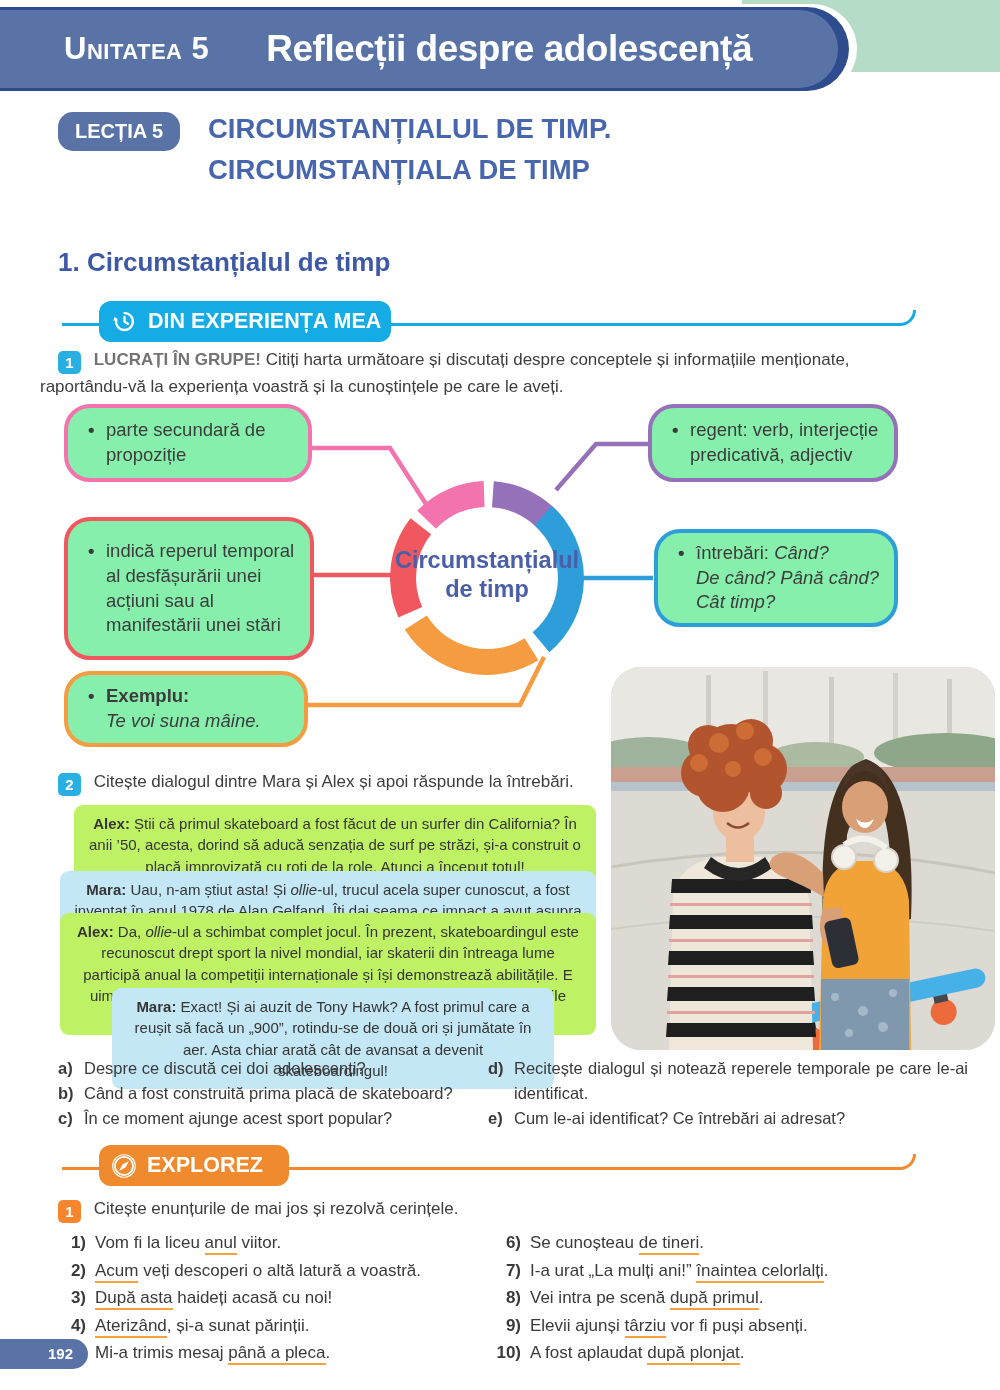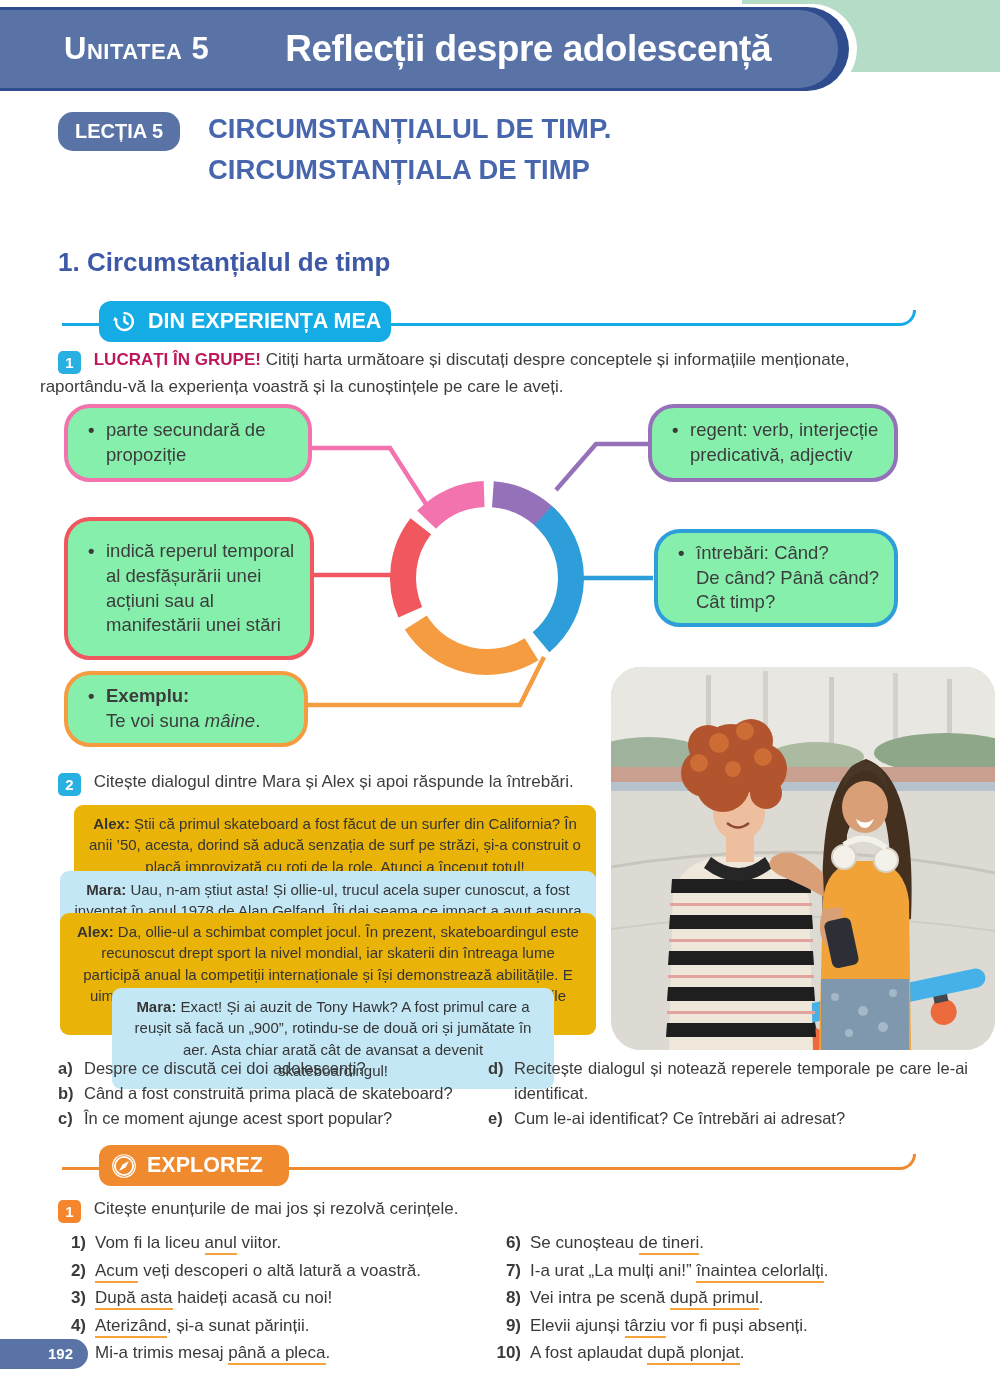--- a/index.html
+++ b/index.html
@@ -9,21 +9,21 @@
   
   .green-block{position:absolute;left:742px;top:0;width:258px;height:72px;background:#b5dcc6;
                border-radius:0 0 0 38px;}
   .banner-rim{position:absolute;left:0;top:4px;width:857px;height:90px;background:#ffffff;
               border-radius:0 45px 45px 0;}
   .banner-navy{position:absolute;left:0;top:7px;width:849px;height:84px;background:#2f4d8e;
                border-radius:0 42px 42px 0;}
   .unit-banner{position:absolute;left:0;top:10px;width:838px;height:78px;background:#5a73a7;
                border-radius:0 39px 39px 0;display:flex;align-items:center;color:#fff;}
   .unit-label{margin-left:64px;font-weight:bold;font-size:31px;font-variant:small-caps;letter-spacing:.5px;}
-  .unit-title{margin-left:76px;font-weight:bold;font-size:37px;letter-spacing:-.5px;}
+  .unit-title{margin-left:57px;font-weight:bold;font-size:37px;letter-spacing:-.5px;}
 
   
   .lesson-badge{position:absolute;left:58px;top:112px;background:#5a73a7;color:#fff;font-weight:bold;
                 font-size:20px;padding:8px 17px;border-radius:15px;}
   .lesson-title{position:absolute;left:208px;top:108px;width:672px;color:#4766ad;font-weight:bold;
                 font-size:27.5px;line-height:1.5;}
   .section-heading{position:absolute;left:58px;top:247px;color:#3d58a6;font-weight:bold;font-size:26px;}
 
   
   .rule{position:absolute;height:16px;box-sizing:border-box;}
@@ -35,21 +35,21 @@
               gap:10px;padding-left:12px;box-sizing:border-box;color:#fff;font-weight:bold;font-size:21.5px;margin-left:41px;}
   .sec-banner.cyan{left:58px;top:301px;width:292px;background:#15ace5;}
   .sec-banner.orange{left:58px;top:1145px;width:190px;background:#ef8a2e;}
 
   
   .para{position:absolute;font-size:17px;line-height:1.5;color:#3d3d3d;}
   .numbadge{display:inline-block;width:23px;height:23px;border-radius:5px;color:#fff;font-weight:bold;
             font-size:15px;text-align:center;line-height:23px;vertical-align:-3px;margin-right:8px;}
   .numbadge.cyan{background:#29b0e3;}
   .numbadge.orangebg{background:#f5862d;}
-  .lead-cyan{color:#be185d;font-weight:bold;}
+  .lead-cyan{color:#737373;font-weight:bold;}
   .ex1{left:40px;top:347px;width:888px;}
   .ex1 .numbadge{margin-left:18px;}
   .ex2{left:58px;top:769px;width:600px;}
   .ex3{left:58px;top:1196px;width:700px;}
 
   
   .diagram{position:absolute;left:0;top:398px;width:1000px;height:362px;}
   .diagram svg.wires{position:absolute;left:0;top:0;}
   .dbox{position:absolute;border:4px solid #737373;border-radius:26px;background:#86efac;display:flex;
         align-items:center;padding:8px 10px 8px 18px;box-sizing:border-box;}
@@ -59,21 +59,21 @@
   .dbox.b-reper{left:64px;top:119px;width:250px;min-height:143px;}
   .dbox.b-exemplu{left:64px;top:273px;width:244px;min-height:76px;}
   .dbox.b-regent{left:648px;top:6px;width:250px;min-height:78px;}
   .dbox.b-intrebari{left:654px;top:131px;width:244px;min-height:97px;}
   .ring-label{position:absolute;left:352px;top:148px;width:270px;text-align:center;color:#4a5fa8;
               font-weight:bold;font-size:23.5px;line-height:1.25;}
 
   
   .bubble{position:absolute;font-size:15px;line-height:1.42;text-align:center;color:#353535;
           padding:8px 14px;border-radius:9px;box-sizing:border-box;}
-  .bubble.peach{background:#eab308;}
+  .bubble.peach{background:#bef264;}
   .bubble.blue{background:#c4e7f5;}
   .bub-1{left:74px;top:805px;width:522px;}
   .bub-2{left:60px;top:871px;width:536px;}
   .bub-3{left:60px;top:913px;width:536px;}
   .bub-4{left:112px;top:988px;width:442px;}
 
   
   .photo{position:absolute;left:611px;top:667px;width:384px;height:383px;border-radius:30px;
          overflow:hidden;background:#dcdad3;}
 
@@ -87,21 +87,21 @@
 
   
   .s-col{position:absolute;}
   .s-left{left:58px;top:1229px;width:432px;}
   .s-right{left:487px;top:1229px;width:495px;}
   .s-row{display:flex;font-size:17px;line-height:27.5px;color:#3a3a3a;}
   .s-num{font-weight:bold;width:28px;text-align:right;margin-right:9px;flex:none;}
   .s-right .s-num{width:34px;}
 
   
-  .sg-n{} .sg-b{font-weight:bold;} .sg-i{}
+  .sg-n{} .sg-b{font-weight:bold;} .sg-i{font-style:italic;}
   .sg-bi{font-weight:normal;font-style:italic;}
   .sg-u{border-bottom:2.5px solid #f5a23c;padding-bottom:1px;}
 
   
   .page-badge{position:absolute;left:0;top:1339px;width:88px;height:30px;background:#5a73a7;color:#fff;
               font-weight:bold;font-size:15px;border-radius:0 15px 15px 0;line-height:30px;
               text-align:right;padding-right:15px;box-sizing:border-box;}
 </style>
 </head>
 <body>
@@ -162,20 +162,24 @@
     <div class="dbox b-exemplu" style="border-color: rgb(245, 155, 64); align-items: center;">
       <div class="dbox-content"><span class="sg-b">Exemplu:</span><br><span class="sg-i">Te voi suna </span><span class="sg-bi">mâine</span><span class="sg-i">.</span></div>
     </div>
     <div class="dbox b-regent" style="border-color: rgb(148, 113, 185);">
       <div class="dbox-content"><span class="sg-n">regent: verb, interjecție predicativă, adjectiv</span></div>
     </div>
     <div class="dbox b-intrebari" style="border-color: rgb(45, 158, 217);">
       <div class="dbox-content"><span class="sg-n">întrebări: </span><span class="sg-i">Când?</span><br><span class="sg-i">De când? Până când?</span><br><span class="sg-i">Cât timp?</span></div>
     </div>
 
+    <div class="ring-label">
+      <div>Circumstanțialul</div>
+      <div>de timp</div>
+    </div>
   </div>
 
   <div class="para ex2">
     <span class="numbadge cyan">2</span>
     <span>Citește dialogul dintre Mara și Alex și apoi răspunde la întrebări.</span>
   </div>
 
   <div class="bubble peach bub-1"><span class="sg-b">Alex:</span><span class="sg-n"> Știi că primul skateboard a fost făcut de un surfer din California? În anii ’50, acesta, dorind să aducă senzația de surf pe străzi, și-a construit o placă improvizată cu roți de la role. Atunci a început totul!</span></div>
   <div class="bubble blue bub-2"><span class="sg-b">Mara:</span><span class="sg-n"> Uau, n-am știut asta! Și </span><span class="sg-i">ollie</span><span class="sg-n">-ul, trucul acela super cunoscut, a fost inventat în anul 1978 de Alan Gelfand. Îți dai seama ce impact a avut asupra skateboardingului?</span></div>
   <div class="bubble peach bub-3"><span class="sg-b">Alex:</span><span class="sg-n"> Da, </span><span class="sg-i">ollie</span><span class="sg-n">-ul a schimbat complet jocul. În prezent, skateboardingul este recunoscut drept sport la nivel mondial, iar skaterii din întreaga lume participă anual la competiții internaționale și își demonstrează abilitățile. E uimitor cât de popular a devenit, mai ales după includerea sa la Jocurile Olimpice, în anul 2021.</span></div>

